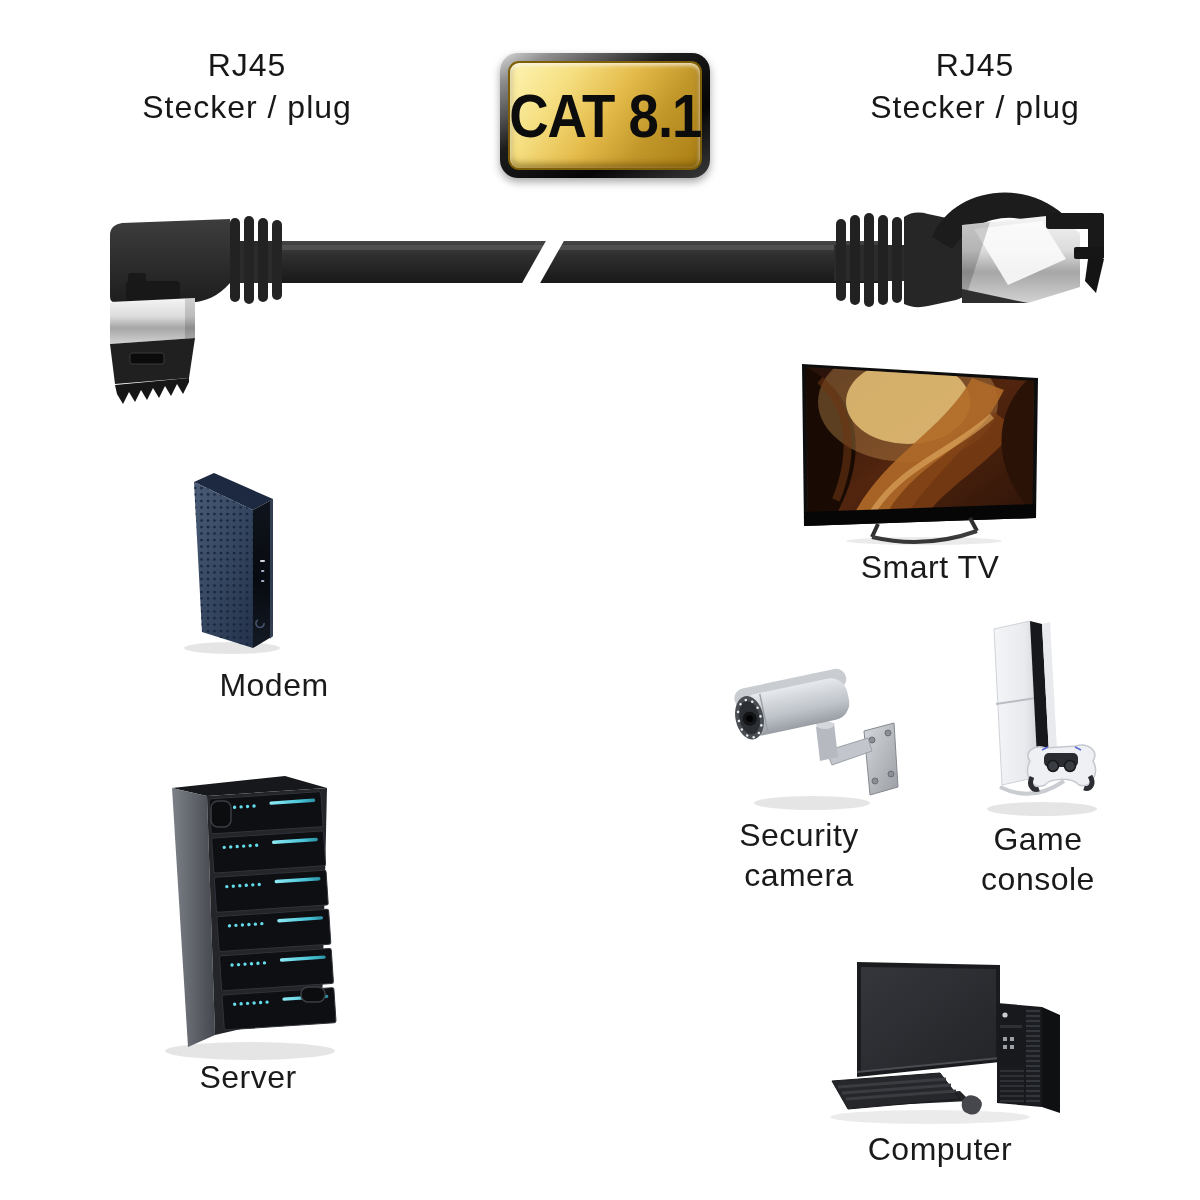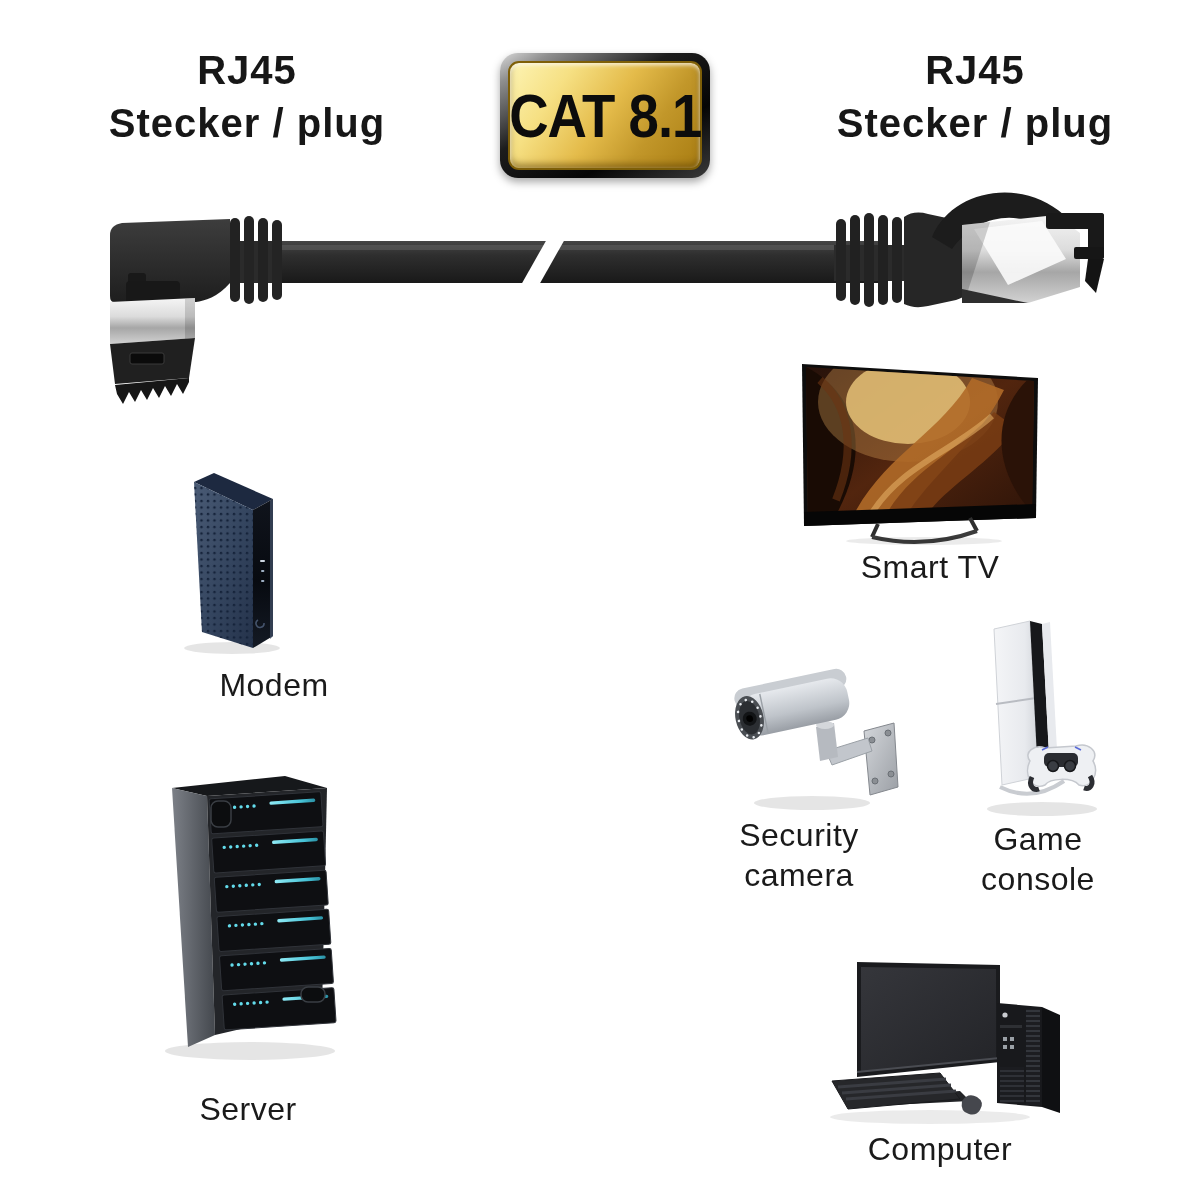--- a/index.html
+++ b/index.html
@@ -3,22 +3,22 @@
 <meta charset="utf-8">
 <style>
   html,body{margin:0;padding:0;}
   body{
     width:1200px;height:1200px;background:#ffffff;position:relative;
     font-family:"Liberation Sans",sans-serif;color:#1a1a1a;overflow:hidden;
   }
   .abs{position:absolute;}
   
   .hdr{
-    position:absolute;text-align:center;font-size:40px;line-height:1.32;
-    letter-spacing:1px;color:#171717;font-weight:700;
+    position:absolute;text-align:center;font-size:32px;line-height:1.32;
+    letter-spacing:1px;color:#171717;font-weight:400;
   }
   
   .badge{
     position:absolute;left:500px;top:53px;width:210px;height:125px;
     border-radius:18px;box-sizing:border-box;padding:8px;
     background:linear-gradient(150deg,#d9d9d9 0%,#8f8f8f 12%,#1c1c1c 40%,#050505 70%,#3a3a3a 100%);
     box-shadow:0 4px 8px rgba(0,0,0,0.35);
   }
   .badge-inner{
     width:100%;height:100%;border-radius:11px;box-sizing:border-box;
@@ -221,21 +221,21 @@
         <circle cx="25" cy="10" r="1.7" fill="#63dbeb"></circle>
         <circle cx="31.5" cy="10" r="1.7" fill="#63dbeb"></circle>
         <circle cx="38" cy="10" r="1.7" fill="#63dbeb"></circle>
         <circle cx="44.5" cy="10" r="1.7" fill="#63dbeb"></circle>
       <rect x="60" y="6.5" width="46" height="3.4" rx="1.7" fill="url(#srvBar)"></rect>
     </g>
   </g>
   <rect x="56" y="38" width="20" height="26" rx="7" fill="#0c0d0f" stroke="#3a3e44" stroke-width="1.5"></rect>
   <rect x="146" y="224" width="24" height="15" rx="7" fill="#0c0d0f" stroke="#3a3e44" stroke-width="1.5"></rect>
 </svg>
-<div class="device-label" style="left:148px;top:1058px;width:200px;margin-top:32px;">Server</div>
+<div class="device-label" style="left:148px;top:1058px;width:200px;">Server</div>
 
 <svg class="abs" style="left:790px;top:360px;" width="270" height="190" viewBox="0 0 270 190" aria-label="Smart TV">
   <defs>
     <linearGradient id="tvBase" x1="0" y1="0" x2="1" y2="1">
       <stop offset="0%" stop-color="#23100a"></stop>
         <stop offset="50%" stop-color="#52250e"></stop>
         <stop offset="100%" stop-color="#2a1208"></stop>
     </linearGradient>
     <radialGradient id="tvGlow" cx="0.5" cy="0.5" r="0.5">
       <stop offset="0%" stop-color="#f0d98c" stop-opacity="0.95"></stop>

